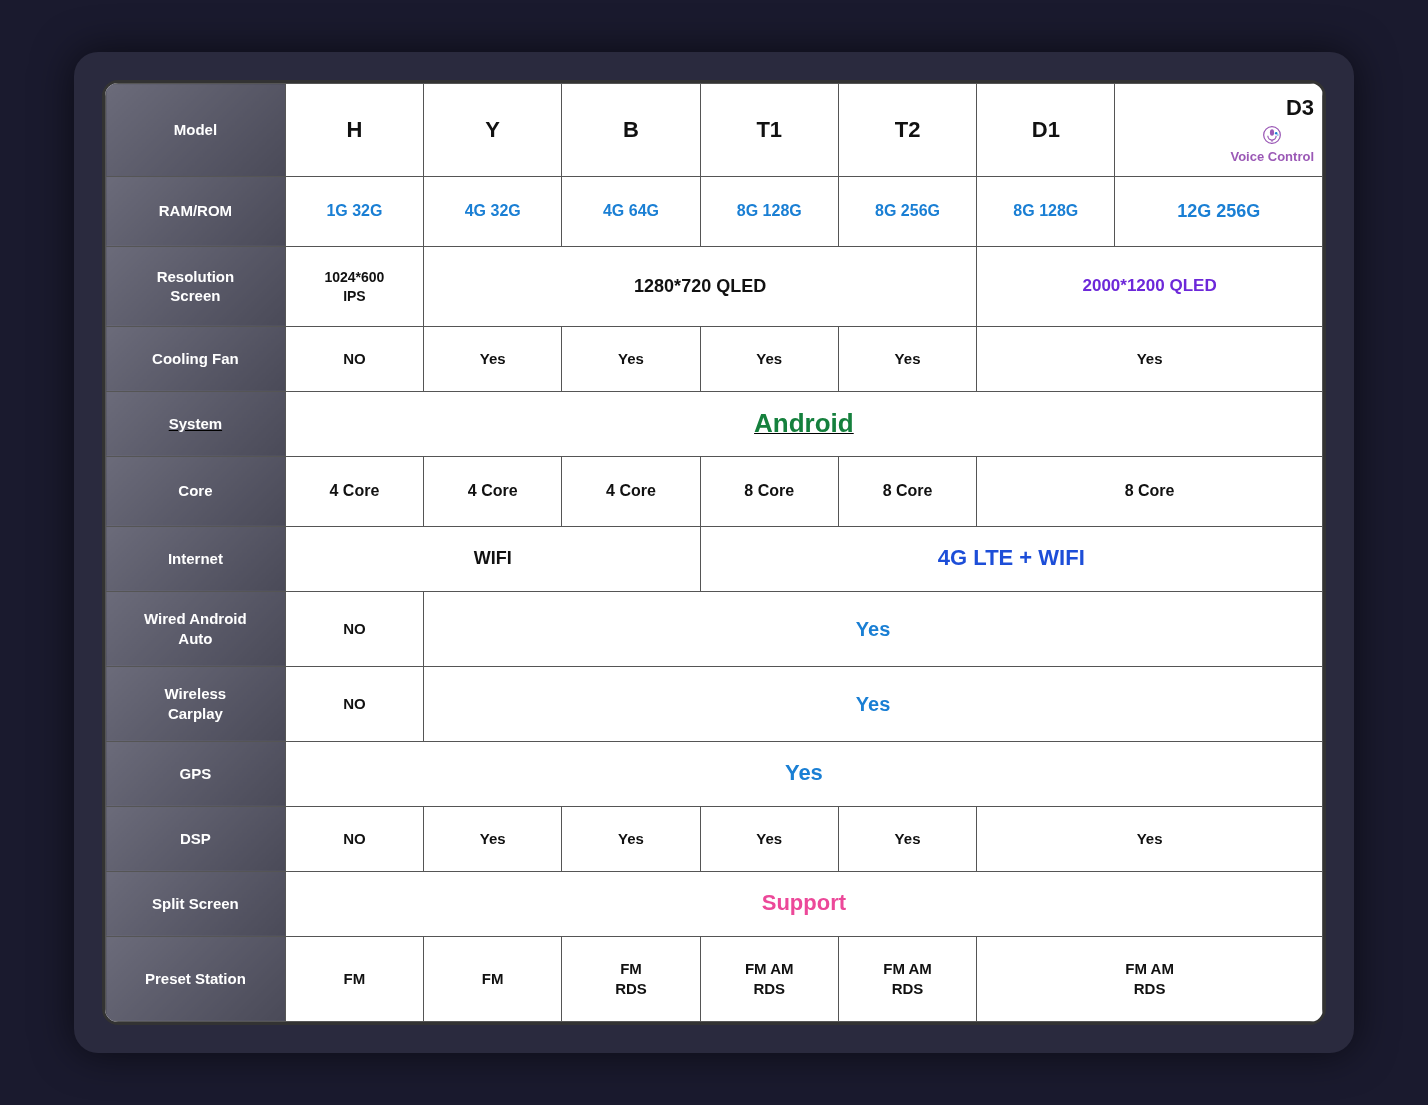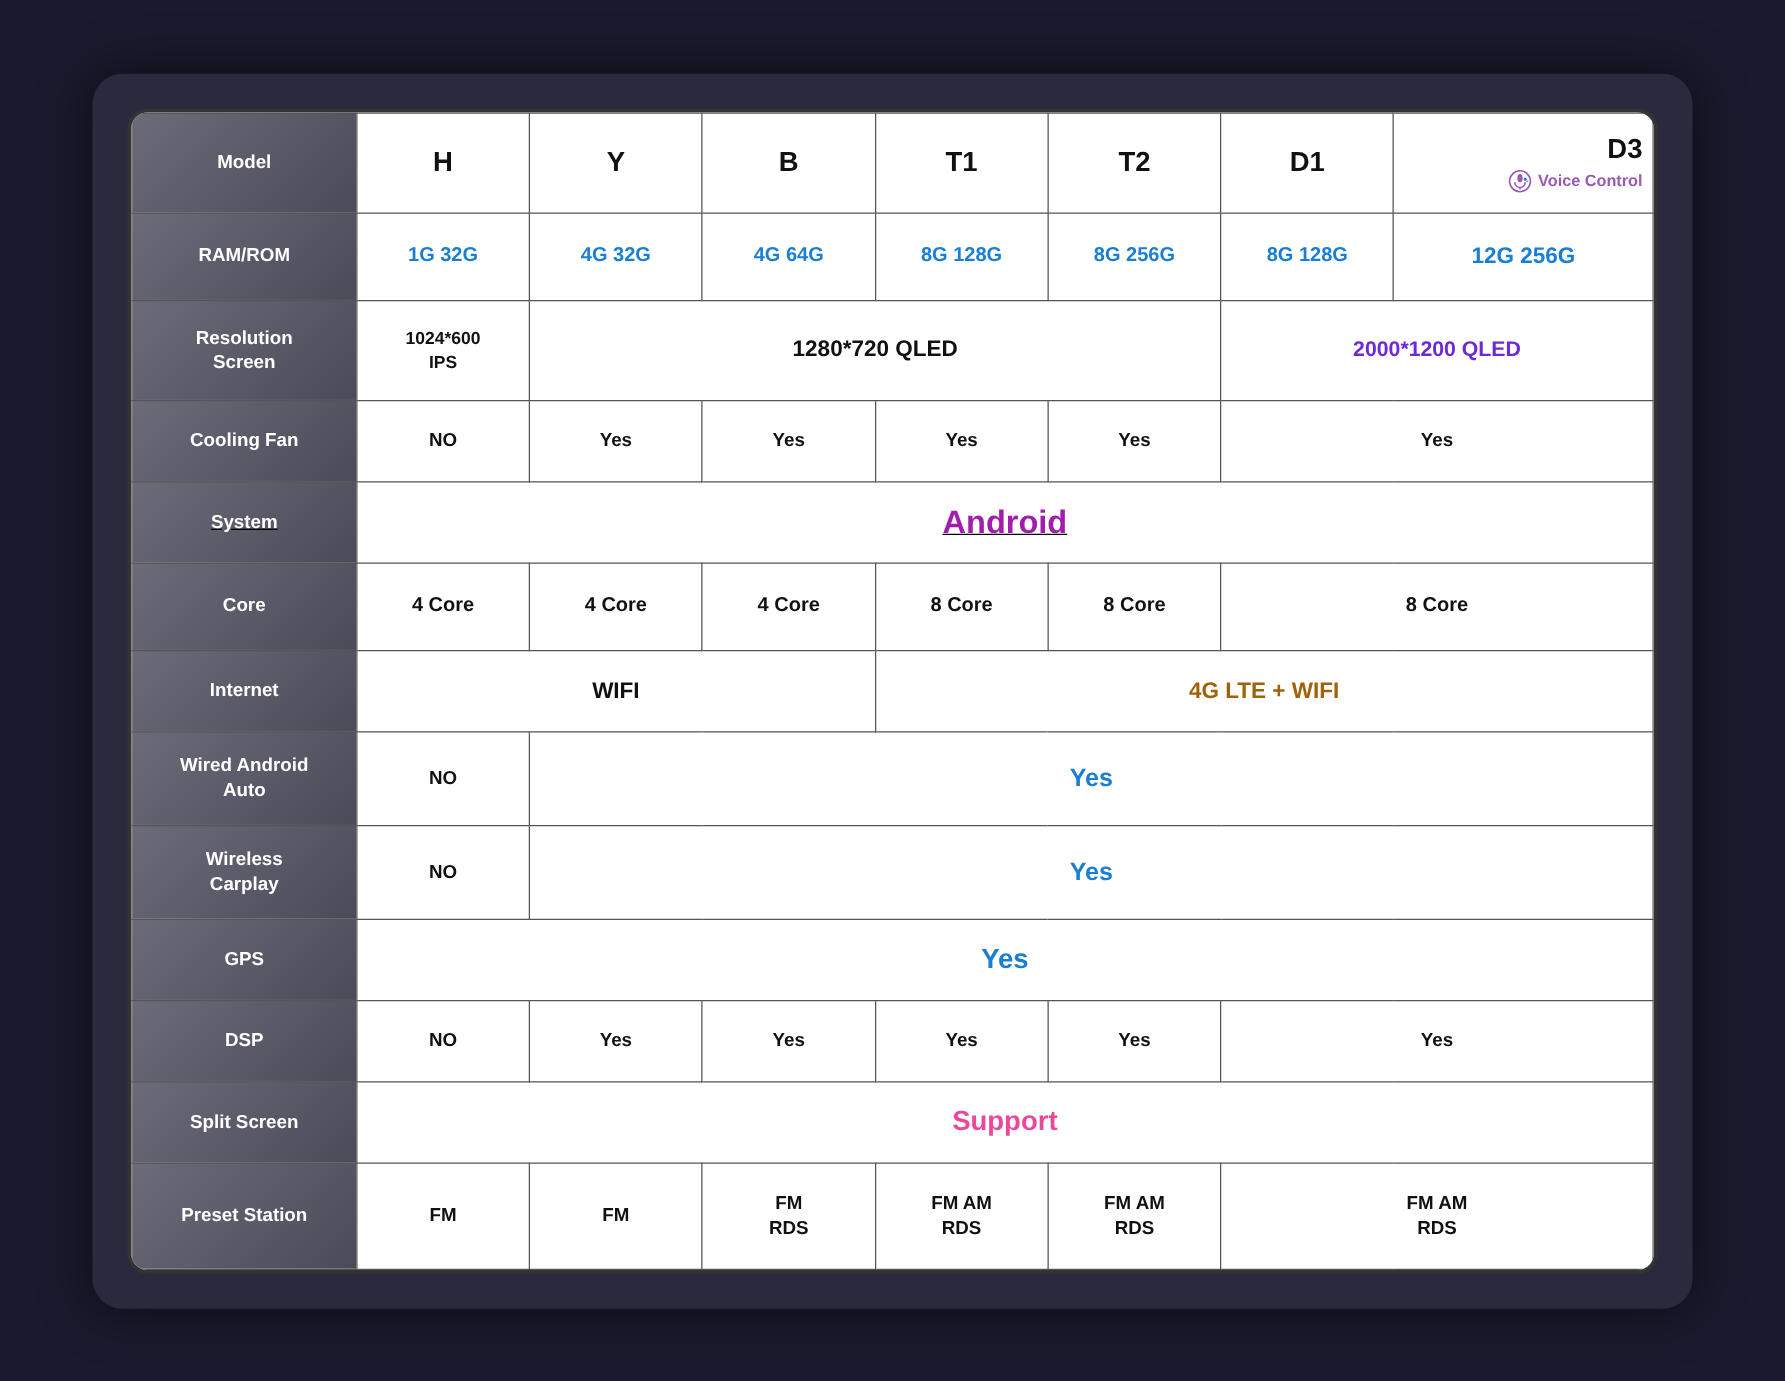--- a/index.html
+++ b/index.html
@@ -55,20 +55,21 @@
     }
     .d3-top {
       font-size: 22px;
       font-weight: bold;
       color: #111;
     }
     .d3-voice {
       display: flex;
       align-items: center;
       gap: 4px;
+      flex-direction: column;
     }
     .d3-voice-text {
       color: #9b59b6;
       font-size: 13px;
       font-weight: bold;
     }
     .voice-icon {
       width: 20px;
       height: 20px;
     }
@@ -82,22 +83,22 @@
     .row-h4 { height: 65px; }
     .row-h5 { height: 65px; text-decoration: underline; }
     .row-h6 { height: 70px; }
     .row-h7 { height: 65px; }
     .row-h8 { height: 75px; }
     .row-h9 { height: 75px; }
     .row-h10 { height: 65px; }
     .row-h11 { height: 65px; margin-top: 28px; }
     .row-h12 { height: 65px; }
     .row-h13 { height: 85px; }
-    .android-text { font-size: 26px; color: #a21caf; }
-    .lte-text { font-size: 18px; color: #a16207; }
+    .android-text { font-size: 26px; color: #15803d; }
+    .lte-text { font-size: 22px; color: #1d4ed8; }
     .support-text { font-size: 22px; color: #ec4899; }
     .yes-blue { color: #1a7fd4; font-size: 20px; }
     .ram-blue { color: #1a7fd4; font-size: 16px; font-weight: 900; text-align: center; }
     .res-blue { color: #6d28d9; font-size: 17px; font-weight: 900; }
   </style>
 </head>
 <body>
 
 <div class="outer-container">
   <div class="table-wrapper">

